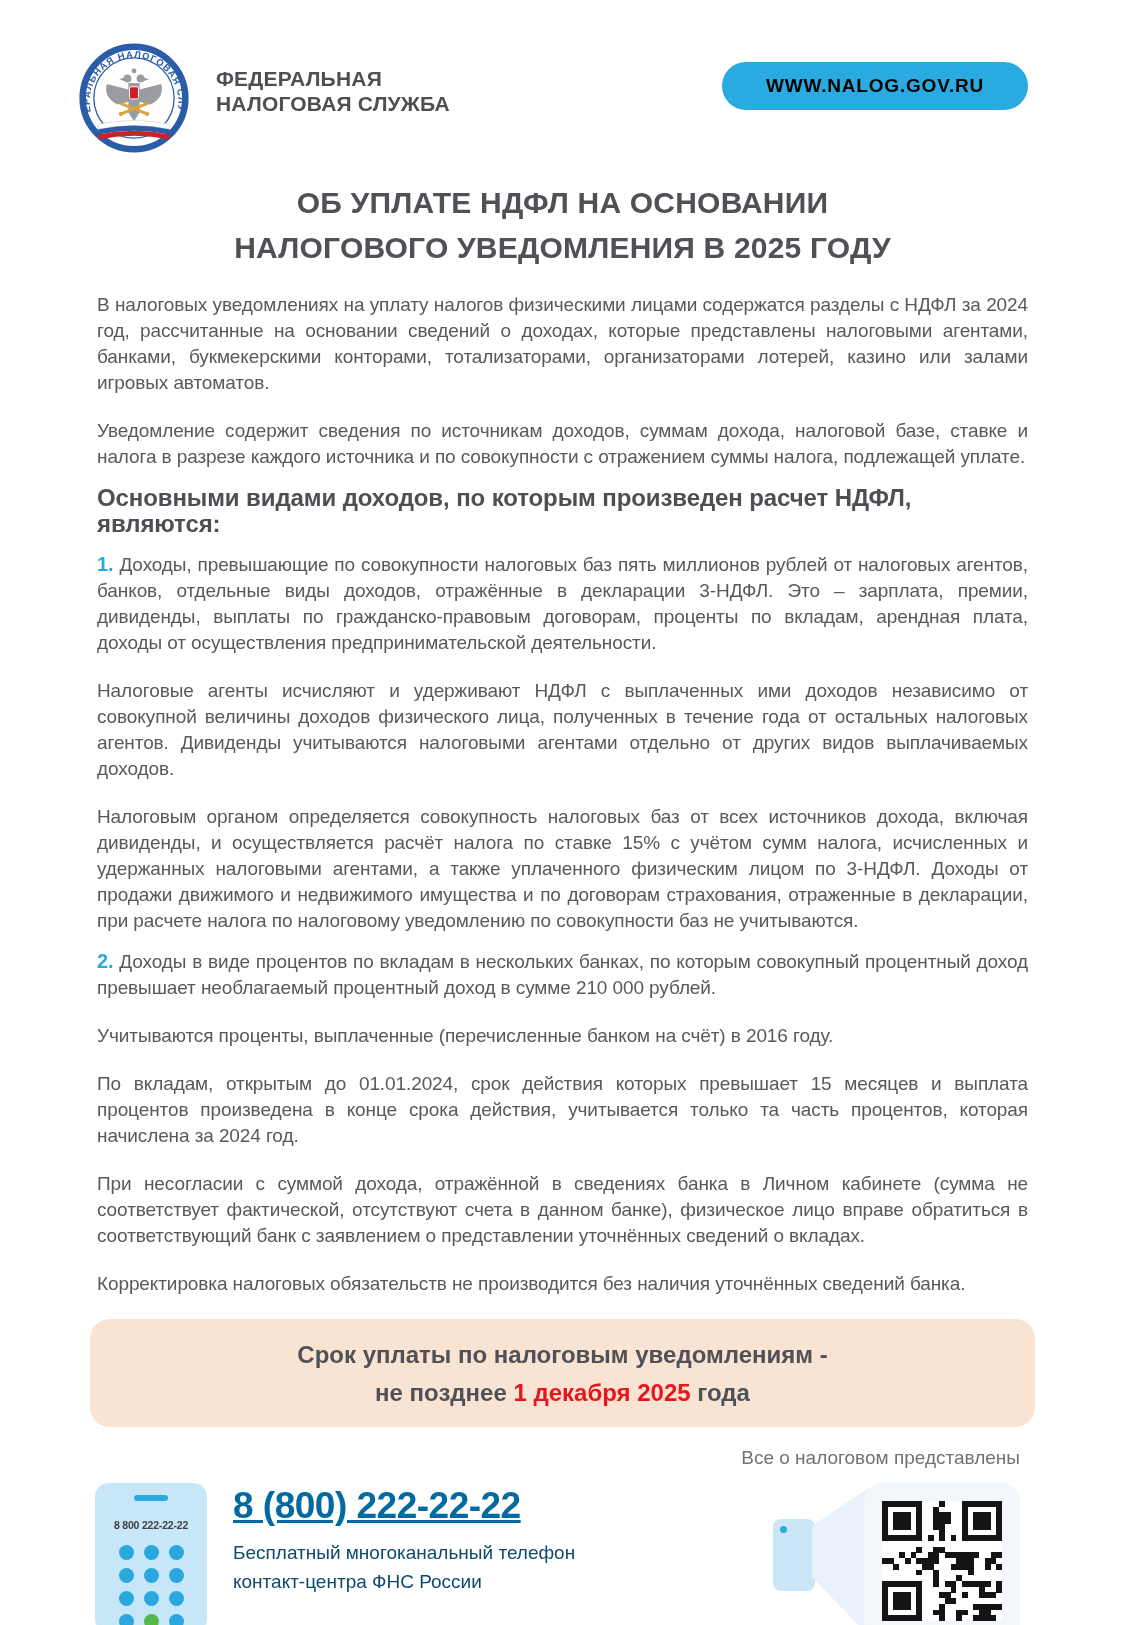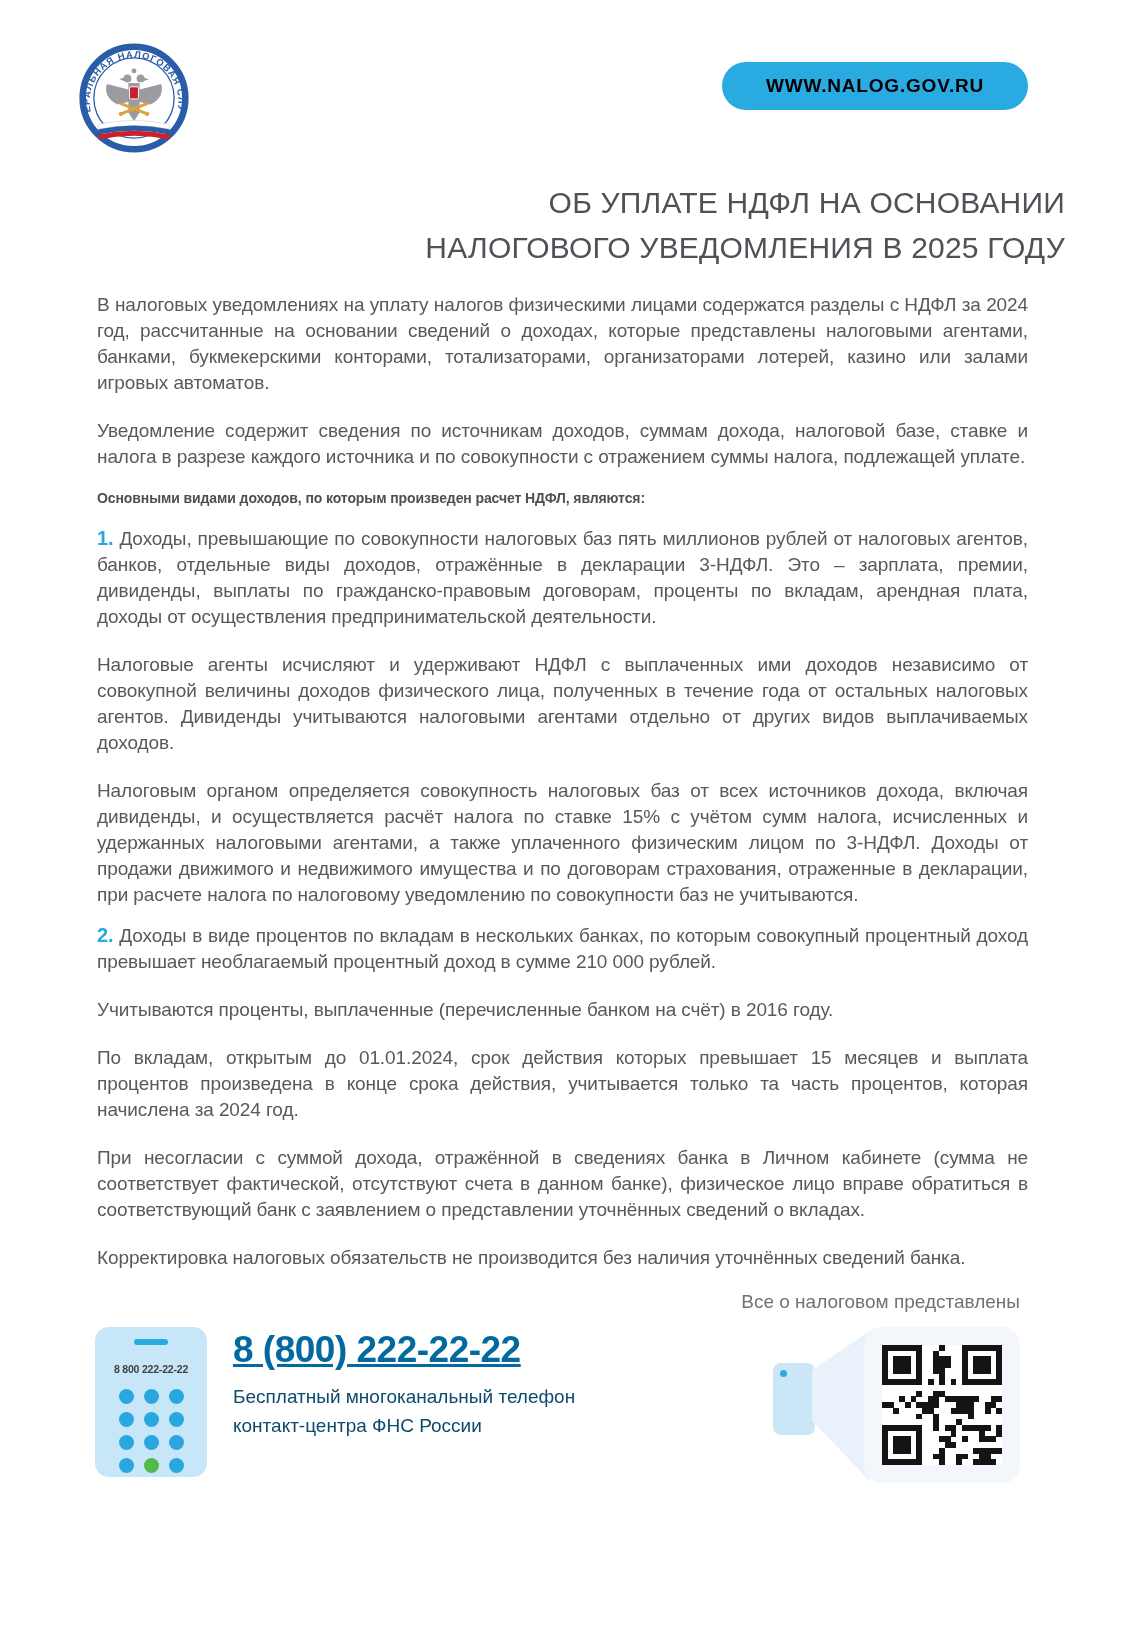--- a/index.html
+++ b/index.html
@@ -13,25 +13,25 @@
   .header { display:flex; justify-content:space-between; align-items:flex-start; padding:42px 97px 0 78px; }
   .brand { display:flex; align-items:flex-start; gap:26px; }
   .logo svg { display:block; }
   .org-name { margin-top:24px; font-size:21px; font-weight:bold; color:#4d4f52; letter-spacing:.2px; line-height:1.2; }
   .site-pill {
     display:inline-block; margin-top:20px; background:#29abe2; color:#000000;
     font-size:19px; font-weight:bold; letter-spacing:.8px;
     padding:13px 44px; border-radius:26px; text-decoration:none; white-space:nowrap;
   }
   
-  .title { text-align:right; margin:26px 60px 14px; font-size:30px; line-height:1.5; font-weight:400; color:#4f5156; letter-spacing:.2px; }
+  .title { text-align:center; margin:26px 60px 14px; font-size:30px; line-height:1.5; font-weight:700; color:#4f5156; letter-spacing:.2px; }
   
   .content { padding:0 97px; }
   .body-p { font-size:19px; line-height:26px; color:#58595b; text-align:justify; margin-top:22px; letter-spacing:-.1px; }
-  .list-heading { font-size:14px; line-height:26px; font-weight:bold; color:#4d4f52; margin-top:15px; letter-spacing:-.1px; }
+  .list-heading { font-size:24px; line-height:26px; font-weight:bold; color:#4d4f52; margin-top:15px; letter-spacing:-.1px; }
   .item-p { margin-top:14px; }
   .item-p .num { color:#29a8e0; font-weight:bold; font-size:20px; }
   .gap-before { }
   
   .deadline-box {
     margin:22px 90px 0; background:#f9e3d2; border-radius:20px;
     padding:20px 30px 22px; text-align:center;
     font-size:24px; font-weight:800; color:#4f5156; line-height:1.0;
   }
   .deadline-box .line { margin-top:14px; }
@@ -95,20 +95,24 @@
           </g>
           <circle cx="46" cy="77" r="2.4" fill="#d9a53c"></circle>
           <circle cx="74" cy="77" r="2.4" fill="#d9a53c"></circle>
           <g>
             <path d="M22,88 Q60,80 98,88 L98,93.5 Q60,85.5 22,93.5 Z" fill="#fff" stroke="#c9ccd0" stroke-width="0.6"></path>
             <path d="M22,93.5 Q60,85.5 98,93.5 L98,99 Q60,91 22,99 Z" fill="#2a5ca8"></path>
             <path d="M22,99 Q60,91 98,99 L98,104.5 Q60,96.5 22,104.5 Z" fill="#ce2028"></path>
           </g>
         </svg>
       </div>
+      <div class="org-name">
+        <div>ФЕДЕРАЛЬНАЯ</div>
+        <div>НАЛОГОВАЯ СЛУЖБА</div>
+      </div>
     </div>
     <a class="site-pill" href="#">WWW.NALOG.GOV.RU</a>
   </div>
 
   <h1 class="title">
     <span>ОБ УПЛАТЕ НДФЛ НА ОСНОВАНИИ</span><br>
     <span>НАЛОГОВОГО УВЕДОМЛЕНИЯ В 2025 ГОДУ</span>
   </h1>
 
   <div class="content">
@@ -123,20 +127,24 @@
     <p class="body-p">Налоговым органом определяется совокупность налоговых баз от всех источников дохода, включая дивиденды, и осуществляется расчёт налога по ставке 15% с учётом сумм налога, исчисленных и удержанных налоговыми агентами, а также уплаченного физическим лицом по 3-НДФЛ. Доходы от продажи движимого и недвижимого имущества и по договорам страхования, отраженные в декларации, при расчете налога по налоговому уведомлению по совокупности баз не учитываются.</p>
 
     <p class="body-p item-p gap-before"><span class="num">2.</span> <span>Доходы в виде процентов по вкладам в нескольких банках, по которым совокупный процентный доход превышает необлагаемый процентный доход в сумме 210 000 рублей.</span></p>
 
     <p class="body-p">Учитываются проценты, выплаченные (перечисленные банком на счёт) в 2016 году.</p>
     <p class="body-p">По вкладам, открытым до 01.01.2024, срок действия которых превышает 15 месяцев и выплата процентов произведена в конце срока действия, учитывается только та часть процентов, которая начислена за 2024 год.</p>
     <p class="body-p">При несогласии с суммой дохода, отражённой в сведениях банка в Личном кабинете (сумма не соответствует фактической, отсутствуют счета в данном банке), физическое лицо вправе обратиться в соответствующий банк с заявлением о представлении уточнённых сведений о вкладах.</p>
     <p class="body-p">Корректировка налоговых обязательств не производится без наличия уточнённых сведений банка.</p>
   </div>
 
+  <div class="deadline-box">
+    <div class="line">Срок уплаты по налоговым уведомлениям -</div>
+    <div class="line"><span>не позднее </span><span class="red">1 декабря 2025</span><span> года</span></div>
+  </div>
 
   <div class="qr-caption">Все о налоговом представлены</div>
 
   <div class="footer-row">
     <div class="phone-block">
       <div class="phone-icon">
         <div class="phone-speaker"></div>
         <div class="phone-icon-label">8 800 222-22-22</div>
         <div class="keypad">
           <span class="dot"></span>

